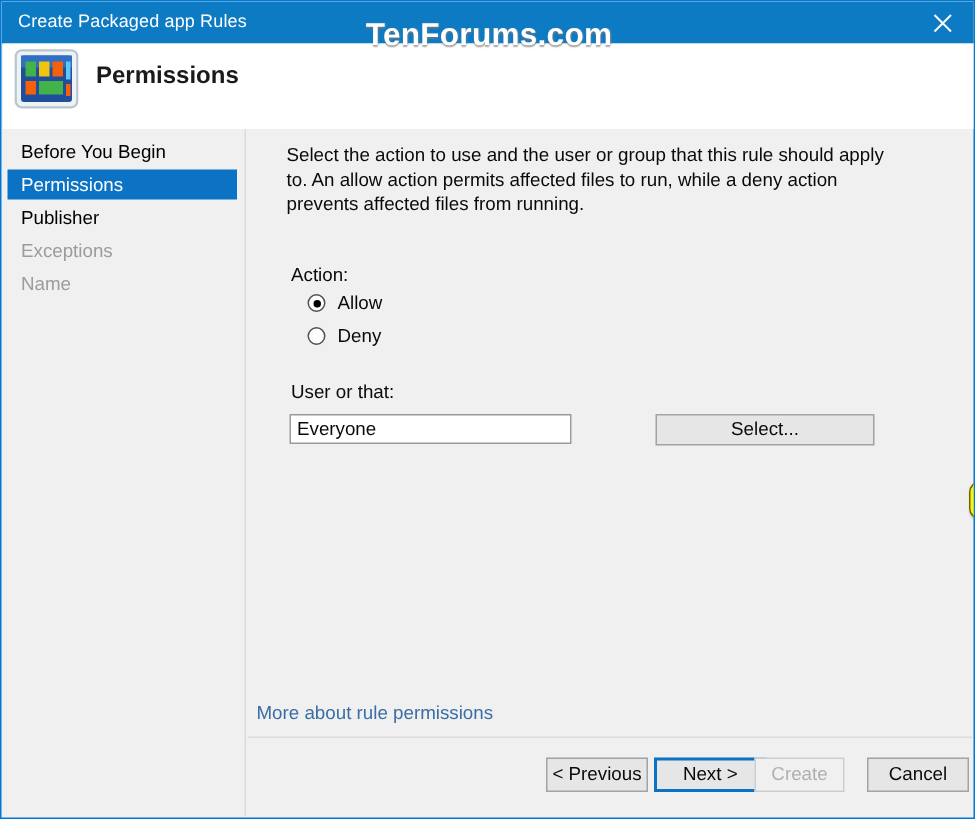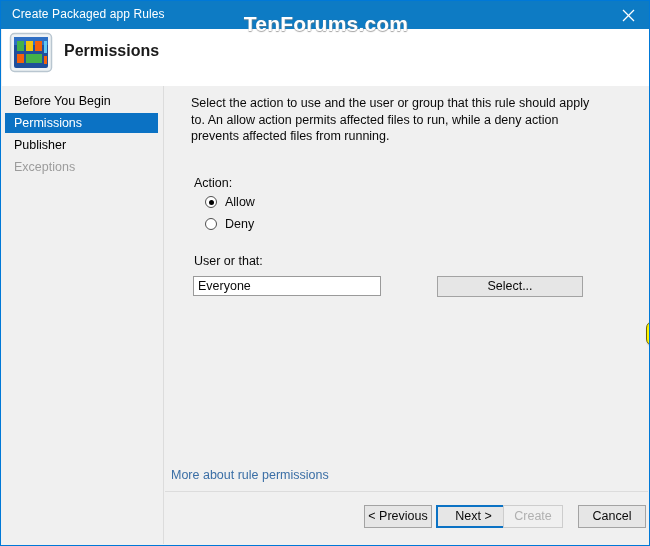--- a/index.html
+++ b/index.html
@@ -332,20 +332,23 @@
     </div>
     <div class="side-item selected" style="top:27px;">
       <span>Permissions</span>
     </div>
     <div class="side-item" style="top:49px;">
       <span>Publisher</span>
     </div>
     <div class="side-item disabled" style="top:71px;">
       <span>Exceptions</span>
     </div>
+    <div class="side-item disabled" style="top:93px;">
+      <span>Name</span>
+    </div>
   </div>
 
   <div id="content">
 
     <div id="intro">Select the action to use and the user or group that this rule should apply to. An allow action permits affected files to run, while a deny action prevents affected files from running.</div>
 
     <div id="action-label">Action:</div>
 
     <div class="radio-row" id="radio-allow">
       <span class="radio-mark on"></span>

